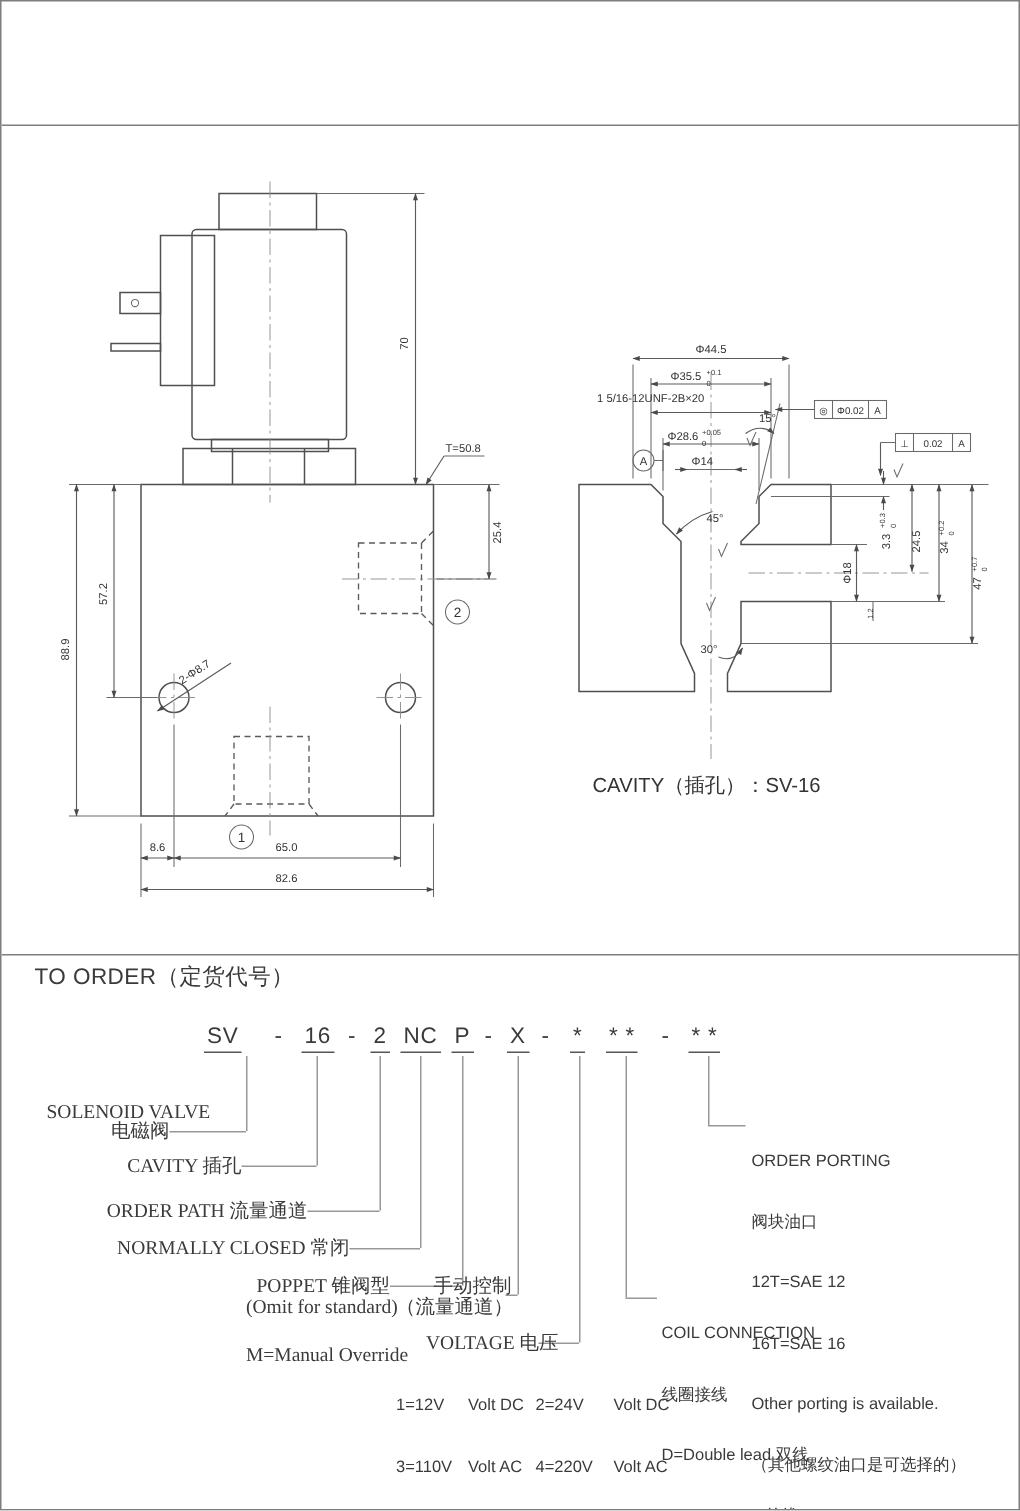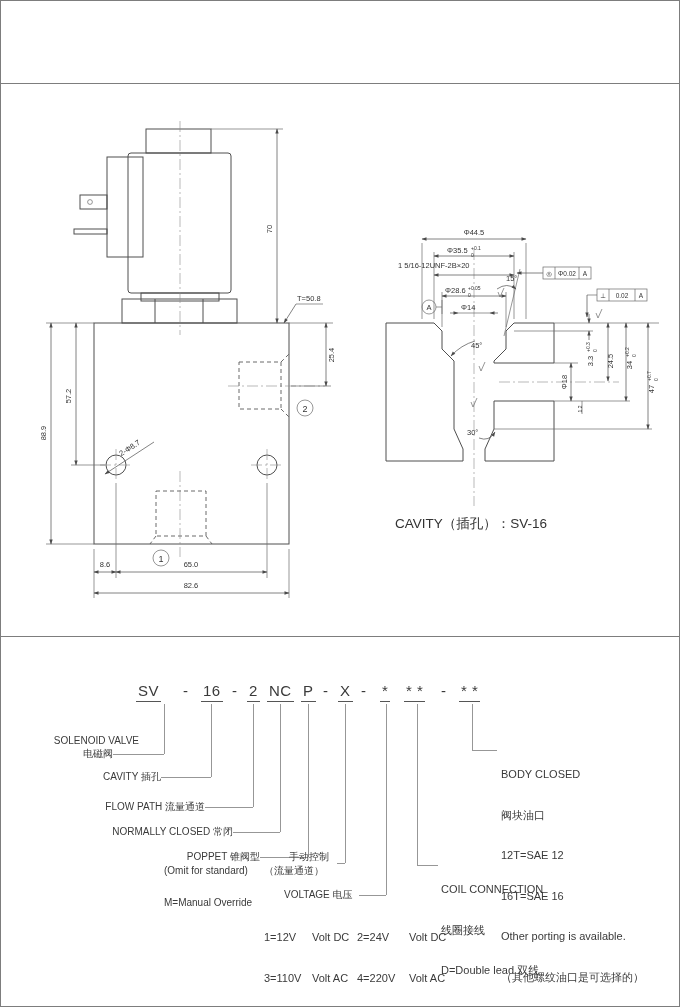--- a/index.html
+++ b/index.html
@@ -20,21 +20,21 @@
   .dimS{font-size:5px;}
   .bal{font-size:9px;}
   .cap{font-size:13.5px;}
   .fcf{font-size:6.5px;}
   
   .hdr{position:absolute;font-size:15px;letter-spacing:.3px;}
   .code{position:absolute;top:681px;font-size:15px;white-space:pre;letter-spacing:.5px;}
   .code.u{border-bottom:1px solid #555;padding:0 2px 2px 2px;}
   .vl{position:absolute;width:0;border-left:1px solid #979797;}
   .hl{position:absolute;height:0;border-top:1px solid #979797;}
-  .lbl{position:absolute;font-size:10px;white-space:pre;line-height:13px;}
+  .lbl{position:absolute;font-size:13px;white-space:pre;line-height:13px;font-family:Liberation Serif, serif;}
   .r{text-align:right;}
   .flow{position:absolute;font-size:11px;line-height:13.5px;white-space:pre;}
   .vrow{white-space:pre;line-height:14px;}
   .vrow span{display:inline-block;}
   .c1{width:48px}.c2{width:45px}.c3{width:52px}.c4{width:50px}
 </style>
 </head>
 <body>
 
 <div class="page">
@@ -230,20 +230,21 @@
           <text class="dimS" x="661" y="385">+0.7</text>
           <text class="dimS" x="661" y="392">0</text>
         </g>
       </g>
 
       <text class="cap" x="394" y="527">CAVITY（插孔）：SV-16</text>
     </g>
   </svg>
 
   <div class="layer">
+    <div class="hdr" style="left:22px;top:641px">TO ORDER（定货代号）</div>
 
     <span class="code u" style="left:135px">SV</span>
     <span class="code" style="left:182px">-</span>
     <span class="code u" style="left:200px">16</span>
     <span class="code" style="left:231px">-</span>
     <span class="code u" style="left:246px">2</span>
     <span class="code u" style="left:266px">NC</span>
     <span class="code u" style="left:300px">P</span>
     <span class="code" style="left:322px">-</span>
     <span class="code u" style="left:337px">X</span>
@@ -269,21 +270,21 @@
     <div class="hl" style="left:232px;top:831px;width:47px"></div>
     <div class="hl" style="left:259px;top:856px;width:48px"></div>
     <div class="hl" style="left:336px;top:862px;width:8px"></div>
     <div class="hl" style="left:358px;top:894px;width:27px"></div>
     <div class="hl" style="left:416px;top:864px;width:21px"></div>
     <div class="hl" style="left:471px;top:749px;width:25px"></div>
 
     <div class="lbl r" style="left:30px;width:108px;top:733px">SOLENOID VALVE</div>
     <div class="lbl r" style="left:30px;width:82px;top:746px">电磁阀</div>
     <div class="lbl r" style="left:60px;width:100px;top:769px">CAVITY 插孔</div>
-    <div class="lbl r" style="left:60px;width:144px;top:799px">FLOW PATH 流量通道</div>
+    <div class="lbl r" style="left:60px;width:144px;top:799px">ORDER PATH 流量通道</div>
     <div class="lbl r" style="left:60px;width:172px;top:824px">NORMALLY CLOSED 常闭</div>
     <div class="lbl r" style="left:79px;width:180px;top:849px">POPPET 锥阀型</div>
 
     <div class="lbl" style="left:163px;top:895px">M=Manual Override</div>
     <div class="lbl" style="left:163px;top:863px">(Omit for standard)</div>
     <div class="lbl" style="left:288px;top:849px">手动控制</div>
     <div class="lbl" style="left:263px;top:863px">（流量通道）</div>
 
     <div class="lbl" style="left:283px;top:887px">VOLTAGE 电压</div>
     <div class="flow" style="left:263px;top:902px">
@@ -298,21 +299,21 @@
       <div>线圈接线</div>
       <div>D=Double lead 双线</div>
       <div>S=Sigle Lead 单线</div>
       
       
       
       
     </div>
 
     <div class="flow" style="left:500px;top:740px">
-      <div>BODY CLOSED</div>
+      <div>ORDER PORTING</div>
       <div>阀块油口</div>
       <div>12T=SAE 12</div>
       <div>16T=SAE 16</div>
       <div>Other porting is available.</div>
       <div>（其他螺纹油口是可选择的）</div>
       
       
     </div>
   </div>
 

